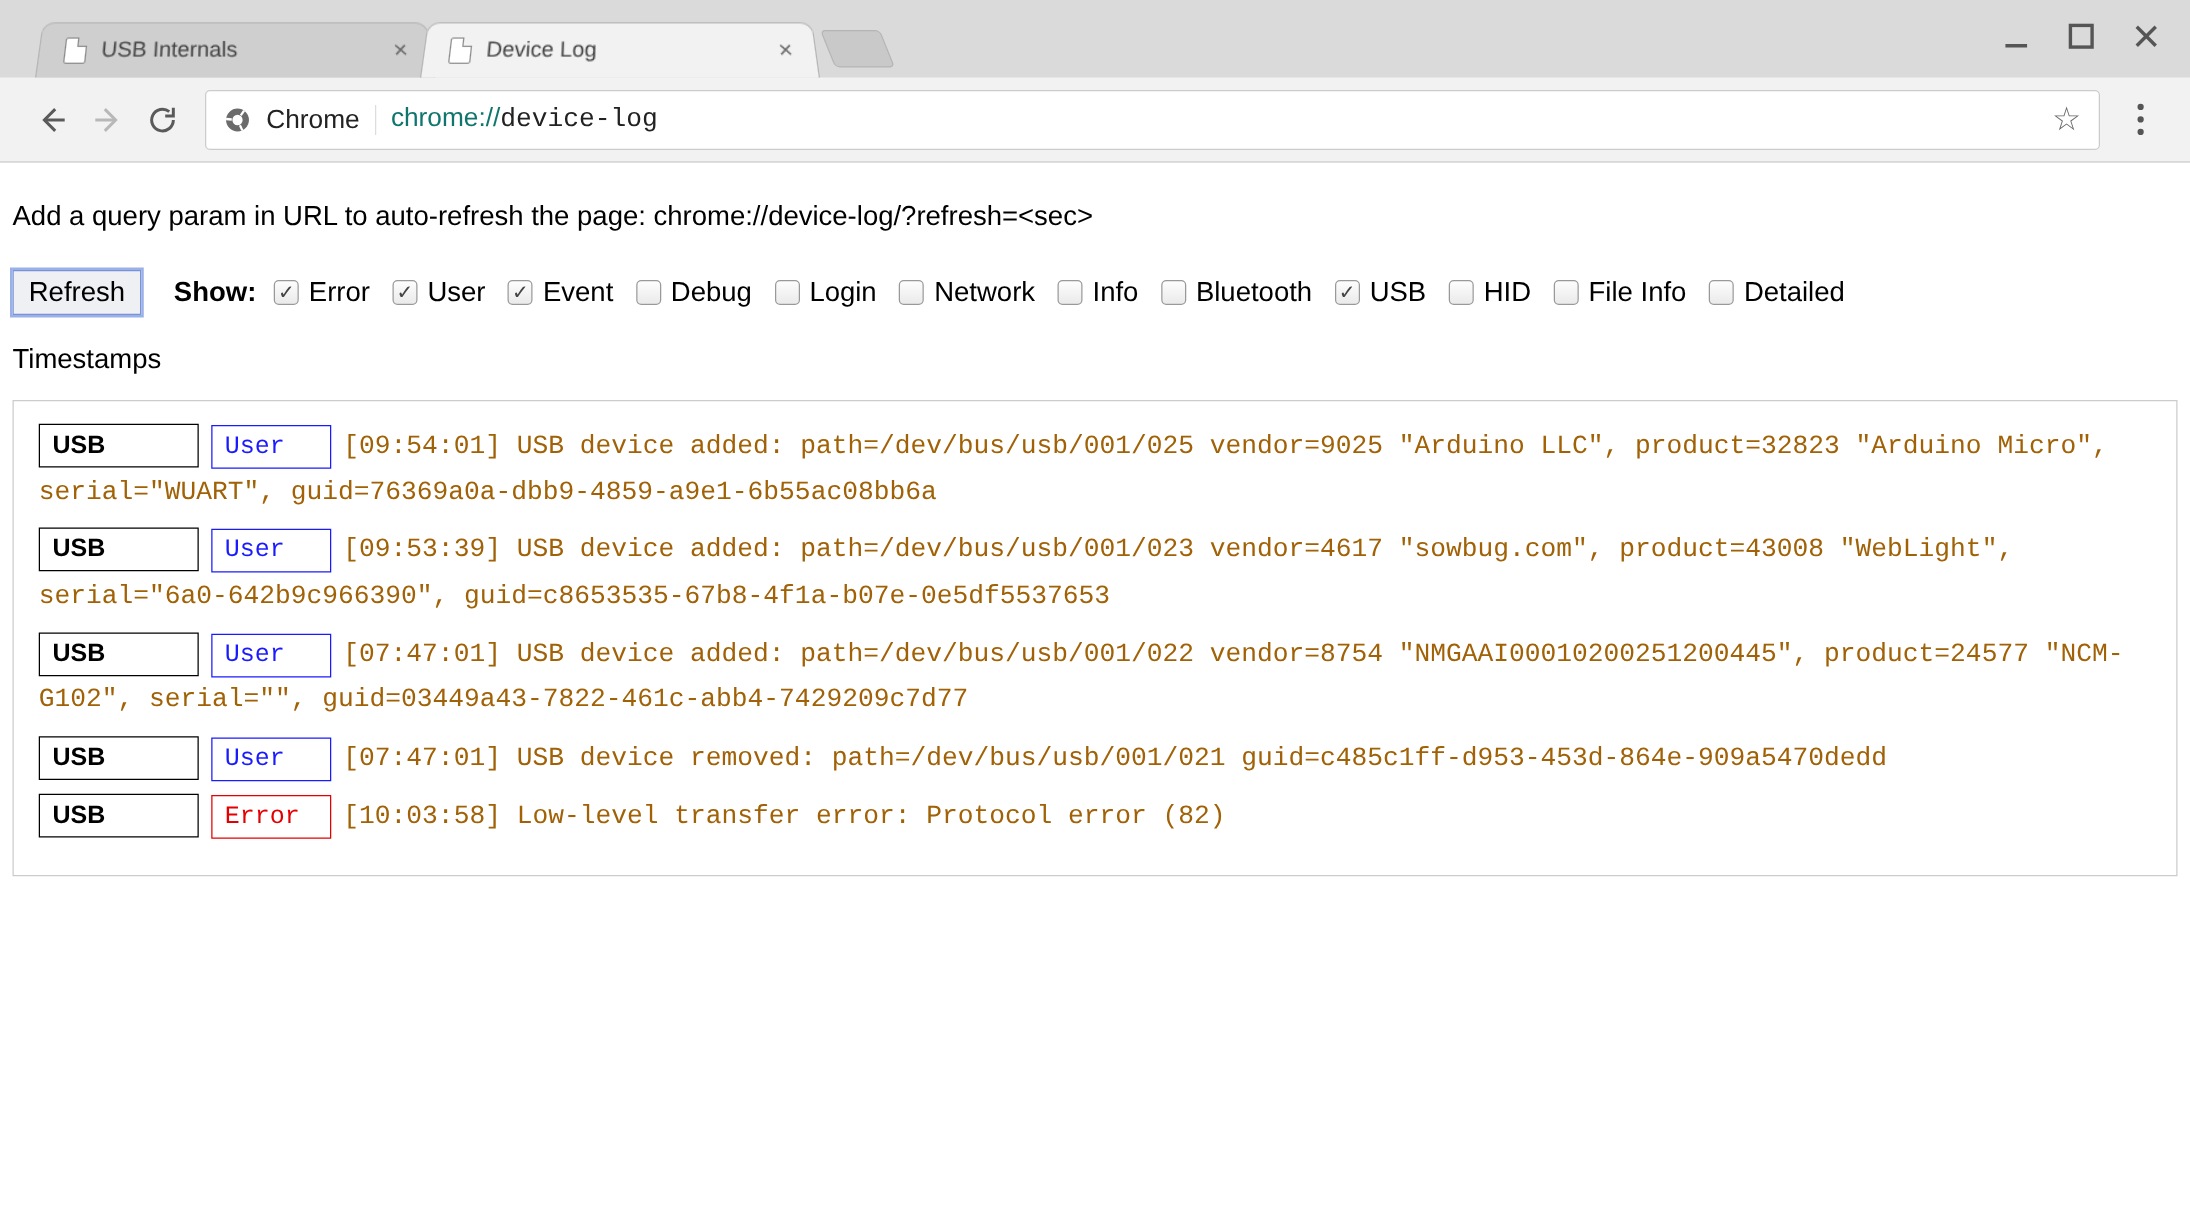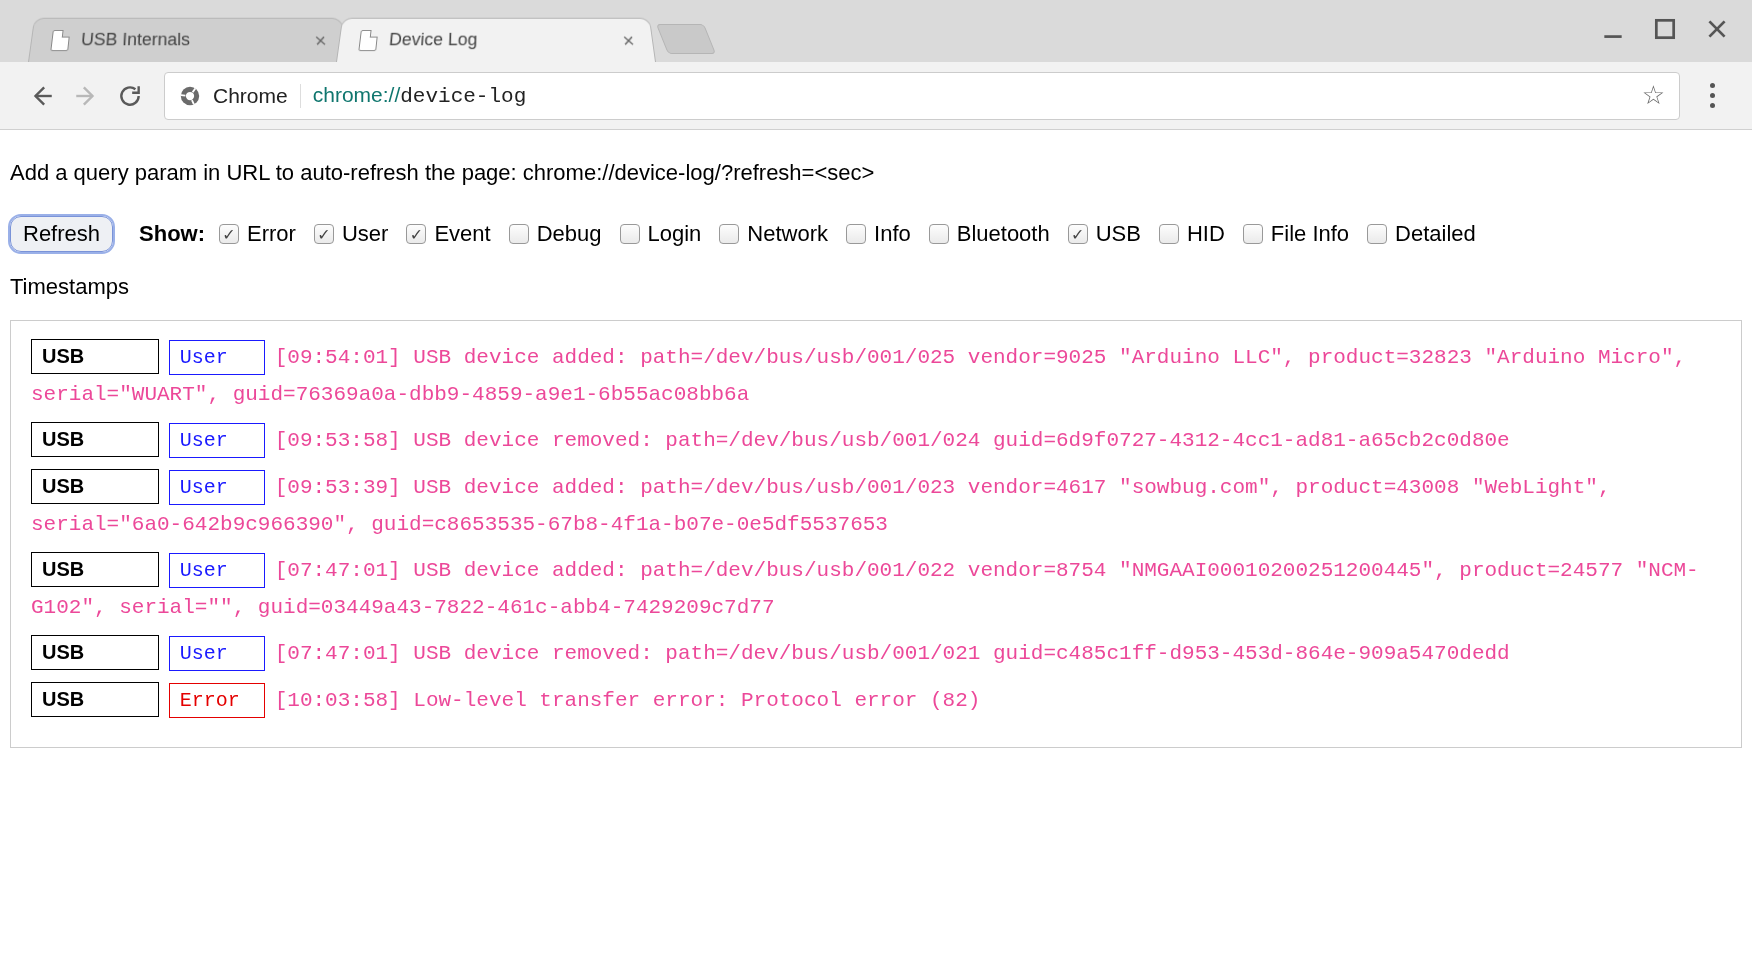--- a/index.html
+++ b/index.html
@@ -92,21 +92,21 @@
   .kebab { width:40px; display:flex; flex-direction:column; align-items:center; gap:5px; }
   .kebab span{ width:5px; height:5px; background:#555; border-radius:50%; }
 
   
   .page { padding: 18px 10px 40px 10px; font-size: 22px; color:#000; }
   .hint { margin: 12px 0 30px 0; }
 
   .controls-row { display:flex; align-items:center; flex-wrap:wrap; gap:8px 10px; }
   .refresh-btn{
     font-size: 22px; padding: 4px 12px;
-    background:#eef0f4; border:1px solid #7a93d8; border-radius:11px;
+    background:#eef0f4; border:1px solid #7a93d8; border-radius:0;
     outline: 2px solid #9ab0e8; outline-offset: 0;
   }
   .show-label{ font-weight:bold; margin-left:16px; margin-right:4px; }
   .chk{
     display:inline-flex; align-items:center; gap:8px;
     font-size:22px; color:#000;
   }
   .chk .box{
     width:20px; height:20px; border:1px solid #999; border-radius:4px;
     background:linear-gradient(#fdfdfd,#eaeaea);
@@ -123,21 +123,21 @@
   }
   .log-entry{ margin-bottom: 10px; }
   .tag{
     display:inline-block; min-width:128px;
     padding: 0 10px; font-family: inherit; font-weight:bold;
     border:1.5px solid #000; margin-right:4px; font-size:20px;
   }
   .tag.type{ color:#000; }
   .tag.level-user{ color:#1a1aff; border-color:#1a1aff; font-family: 'Courier New', monospace; font-weight:normal; min-width:96px;}
   .tag.level-error{ color:#e40000; border-color:#e40000; font-family: 'Courier New', monospace; font-weight:normal; min-width:96px;}
-  .log-text{ font-family: 'Courier New', monospace; color:#ec4899; }
+  .log-text{ font-family: 'Courier New', monospace; color:#a16207; }
 </style>
 </head>
 <body>
 
 <div class="browser-chrome">
   <div class="tab-strip">
     <div id="tabs-mount" style="display: flex;">
         <div class="tab">
           <span class="tab-icon"></span>
           <span>USB Internals</span>
@@ -272,20 +272,19 @@
           <span>Detailed</span>
         </label>
       </span>
   <div style="flex-basis: 100%; height: 0px;"></div>
       <div class="timestamps-label">Timestamps</div>
     </div>
 
   <div class="log-box">
     <div id="log-mount">
         <div class="log-entry"><span class="tag type">USB</span> <span class="tag level-user">User</span> <span class="log-text">[09:54:01] USB device added: path=/dev/bus/usb/001/025 vendor=9025 "Arduino LLC", product=32823 "Arduino Micro", serial="WUART", guid=76369a0a-dbb9-4859-a9e1-6b55ac08bb6a</span></div>
-        <div class="log-entry"><span class="tag type">USB</span> <span class="tag level-user">User</span> <span class="log-text">[09:53:58] USB device removed: path=/dev/bus/usb/001/024 guid=6d9f0727-4312-4cc1-ad81-a65cb2c0d80e</span></div>
         <div class="log-entry"><span class="tag type">USB</span> <span class="tag level-user">User</span> <span class="log-text">[09:53:39] USB device added: path=/dev/bus/usb/001/023 vendor=4617 "sowbug.com", product=43008 "WebLight", serial="6a0-642b9c966390", guid=c8653535-67b8-4f1a-b07e-0e5df5537653</span></div>
         <div class="log-entry"><span class="tag type">USB</span> <span class="tag level-user">User</span> <span class="log-text">[07:47:01] USB device added: path=/dev/bus/usb/001/022 vendor=8754 "NMGAAI00010200251200445", product=24577 "NCM-G102", serial="", guid=03449a43-7822-461c-abb4-7429209c7d77</span></div>
         <div class="log-entry"><span class="tag type">USB</span> <span class="tag level-user">User</span> <span class="log-text">[07:47:01] USB device removed: path=/dev/bus/usb/001/021 guid=c485c1ff-d953-453d-864e-909a5470dedd</span></div>
         <div class="log-entry"><span class="tag type">USB</span> <span class="tag level-error">Error</span> <span class="log-text">[10:03:58] Low-level transfer error: Protocol error (82)</span></div>
       </div>
   </div>
 </div>
 
 </body></html>

